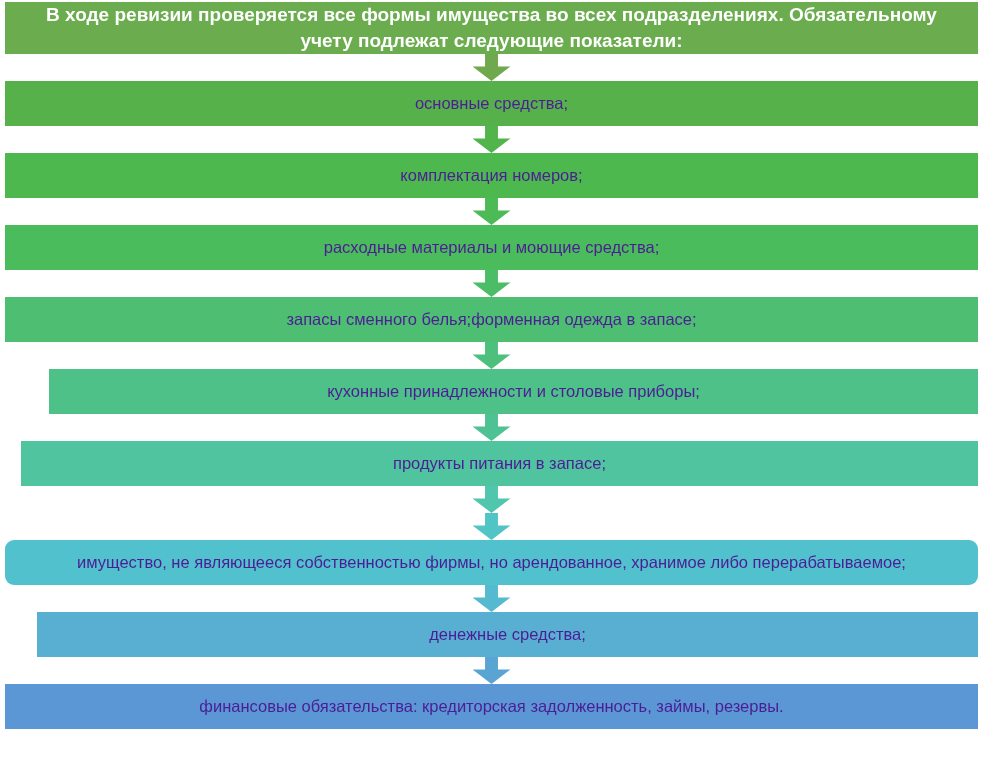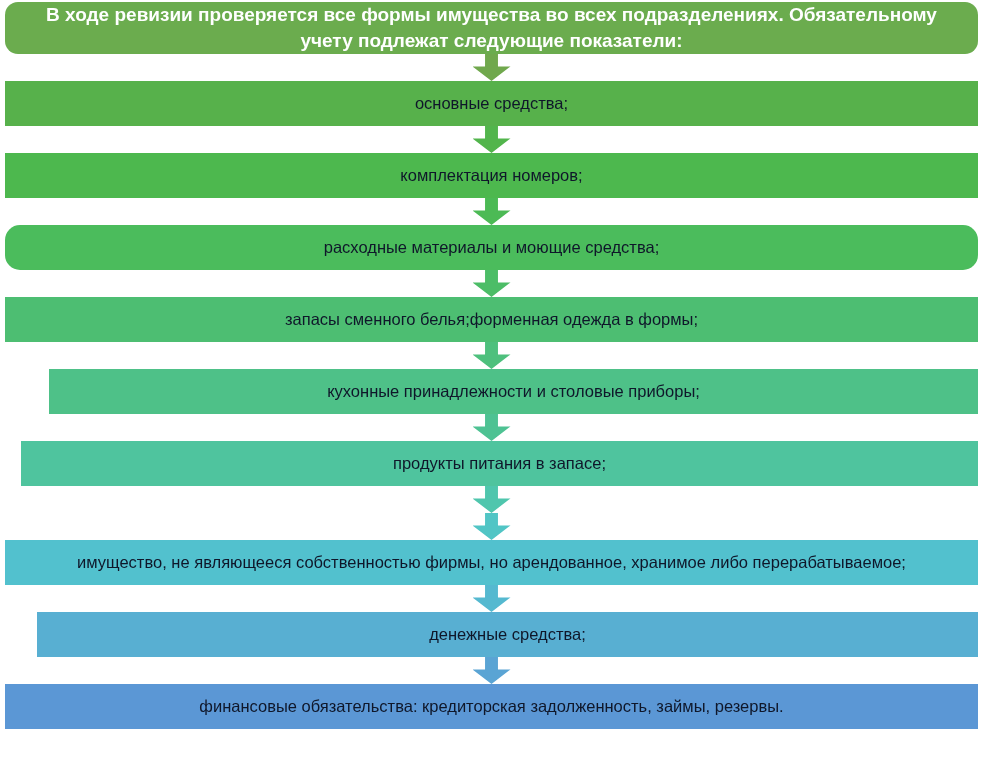--- a/index.html
+++ b/index.html
@@ -15,36 +15,35 @@
     box-sizing: border-box;
     padding: 2px 5px 2px 5px;
   }
   .header {
     height: 52px;
     display: flex; align-items: center; justify-content: center;
     color: #ffffff;
     font-size: 19px; font-weight: bold;
     text-align: center;
     line-height: 1.35;
-    border-radius: 13px;
   }
   .header span { max-width: 915px; display: inline-block; }
   .arrow-wrap {
     height: 27px;
     display: flex; align-items: stretch; justify-content: center;
     flex: 0 0 27px;
   }
   .arrow {
     width: 38px; height: 27px;
     clip-path: polygon(33% 0, 67% 0, 67% 46%, 100% 46%, 50% 100%, 0 46%, 33% 46%);
   }
   .bar {
     height: 45px; flex: 0 0 45px;
     display: flex; align-items: center; justify-content: center;
-    color: #0f172a;
+    color: #4c1d95;
     font-size: 16.5px;
     text-align: center;
     padding: 0 8px;
     box-sizing: border-box;
   }
 </style>
 </head>
 <body>
 
 <div class="diagram">
@@ -63,29 +62,29 @@
   <div class="arrow-wrap">
     <div class="arrow" style="background: rgb(82, 181, 76);"></div>
   </div>
   <div class="bar" style="background: rgb(77, 184, 78);">
     <span>комплектация номеров;</span>
   </div>
 
   <div class="arrow-wrap">
     <div class="arrow" style="background: rgb(76, 186, 85);"></div>
   </div>
-  <div class="bar" style="background: rgb(75, 188, 92); border-radius: 15px;">
+  <div class="bar" style="background: rgb(75, 188, 92);">
     <span>расходные материалы и моющие средства;</span>
   </div>
 
   <div class="arrow-wrap">
     <div class="arrow" style="background: rgb(76, 189, 103);"></div>
   </div>
   <div class="bar" style="background: rgb(77, 190, 114);">
-    <span>запасы сменного белья;форменная одежда в формы;</span>
+    <span>запасы сменного белья;форменная одежда в запасе;</span>
   </div>
 
   <div class="arrow-wrap">
     <div class="arrow" style="background: rgb(78, 192, 125);"></div>
   </div>
   <div class="bar" style="background: rgb(78, 193, 136); margin-left: 44px;">
     <span>кухонные принадлежности и столовые приборы;</span>
   </div>
 
   <div class="arrow-wrap">
@@ -95,21 +94,21 @@
     <span>продукты питания в запасе;</span>
   </div>
 
   <div class="arrow-wrap">
     <div class="arrow" style="background: rgb(79, 198, 173);"></div>
   </div>
 
   <div class="arrow-wrap">
     <div class="arrow" style="background: rgb(81, 197, 197);"></div>
   </div>
-  <div class="bar" style="background: rgb(82, 193, 206);">
+  <div class="bar" style="background: rgb(82, 193, 206); border-radius: 9px;">
     <span>имущество, не являющееся собственностью фирмы, но арендованное, хранимое либо перерабатываемое;</span>
   </div>
 
   <div class="arrow-wrap">
     <div class="arrow" style="background: rgb(85, 185, 208);"></div>
   </div>
   <div class="bar" style="background: rgb(88, 175, 210); margin-left: 32px;">
     <span>денежные средства;</span>
   </div>
 

